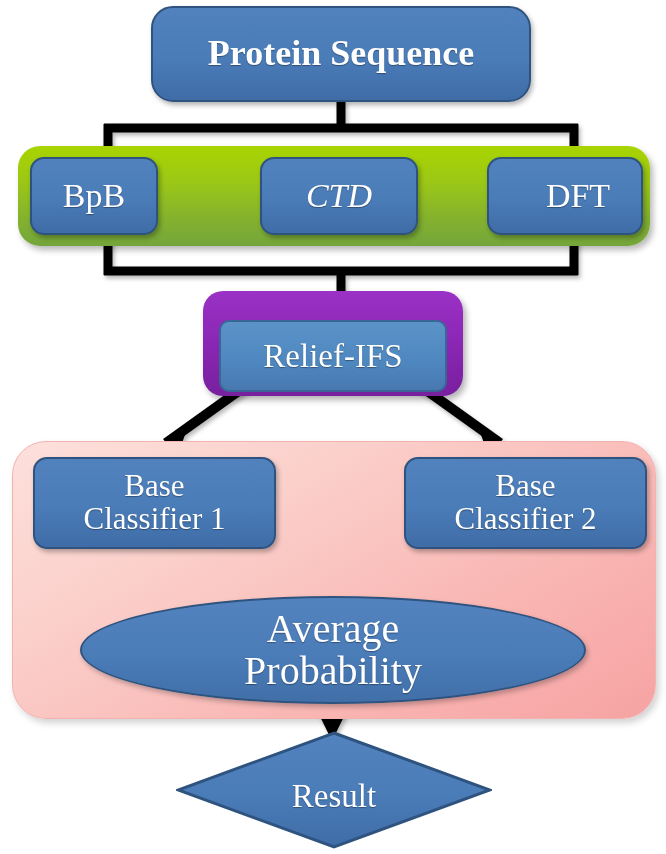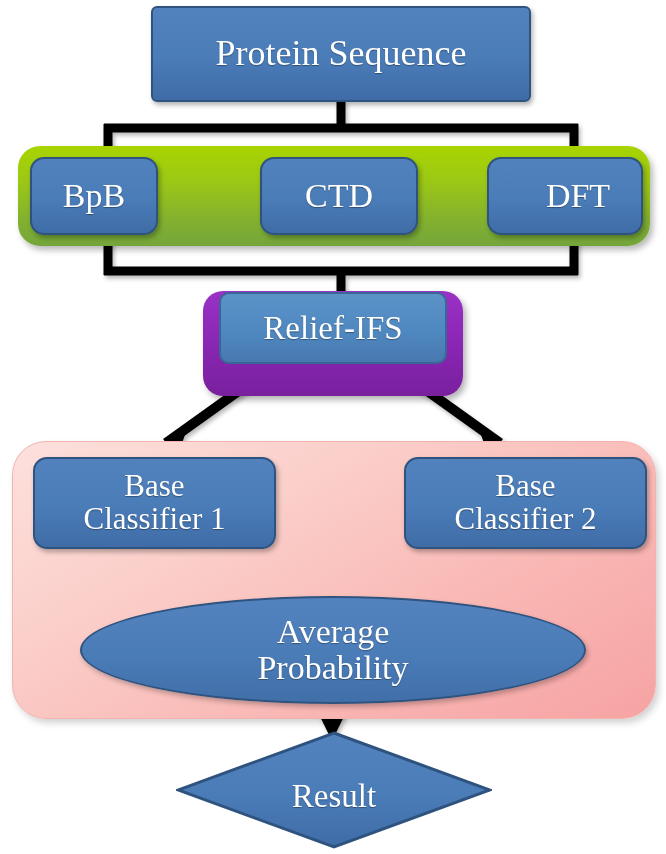--- a/index.html
+++ b/index.html
@@ -37,47 +37,48 @@
     background: linear-gradient(180deg, #5182bd 0%, #4a7cb8 55%, #3f6ca6 100%);
     border: 2px solid #2f537f;
     border-radius: 14px;
     box-shadow: 2px 3px 5px rgba(0,0,0,0.30);
   }
 
   
   #protein-sequence {
     left: 151px; top: 6px; width: 380px; height: 96px;
     font-size: 36px;
-    border-radius: 6px;
+    border-radius: 22px;
+    font-weight: bold;
   }
 
   
   #feature-band {
     position: absolute;
     left: 18px; top: 146px; width: 632px; height: 100px;
     background: linear-gradient(180deg, #a8d400 0%, #9cc816 35%, #85b32c 70%, #74a53b 100%);
     border-radius: 22px;
     box-shadow: 3px 4px 6px rgba(0,0,0,0.28);
     z-index: 3;
   }
   #bpb-box  { left: 30px;  top: 157px; width: 128px; height: 78px; font-size: 34px; }
-  #ctd-box  { left: 260px; top: 157px; width: 158px; height: 78px; font-size: 34px; }
+  #ctd-box  { left: 260px; top: 157px; width: 158px; height: 78px; font-size: 34px; font-style: italic; }
   #dft-box  { left: 487px; top: 157px; width: 156px; height: 78px; font-size: 34px; padding-left: 26px; }
 
   
   #relief-wrap {
     position: absolute;
     left: 203px; top: 291px; width: 260px; height: 105px;
     background: linear-gradient(180deg, #9b31c6 0%, #8a26b4 50%, #78209e 100%);
     border-radius: 20px;
     box-shadow: 3px 4px 6px rgba(0,0,0,0.30);
     z-index: 4;
   }
   #relief-ifs {
-    left: 219px; top: 292px; width: 228px; height: 72px;
+    left: 219px; top: 320px; width: 228px; height: 72px;
     font-size: 33px;
     background: linear-gradient(180deg, #5b93c8 0%, #4f88c0 55%, #4878b0 100%);
     border: 2px solid #3a6697;
     border-radius: 10px;
     box-shadow: none;
     text-align: center;
   }
 
   
   #ensemble-panel {
@@ -94,21 +95,21 @@
     font-size: 31px;
   }
   #base-classifier-2 {
     left: 404px; top: 457px; width: 243px; height: 92px;
     font-size: 31px;
   }
 
   
   #average-probability {
     left: 80px; top: 596px; width: 506px; height: 108px;
-    font-size: 34px;
+    font-size: 40px;
     background: linear-gradient(180deg, #5383be 0%, #4a7cb8 55%, #416fa8 100%);
     border: 2px solid #2f537f;
     border-radius: 50%;
     box-shadow: 2px 3px 5px rgba(0,0,0,0.25);
     z-index: 6;
   }
 
   
   #result-diamond {
     left: 176px; top: 731px; width: 316px; height: 118px;

